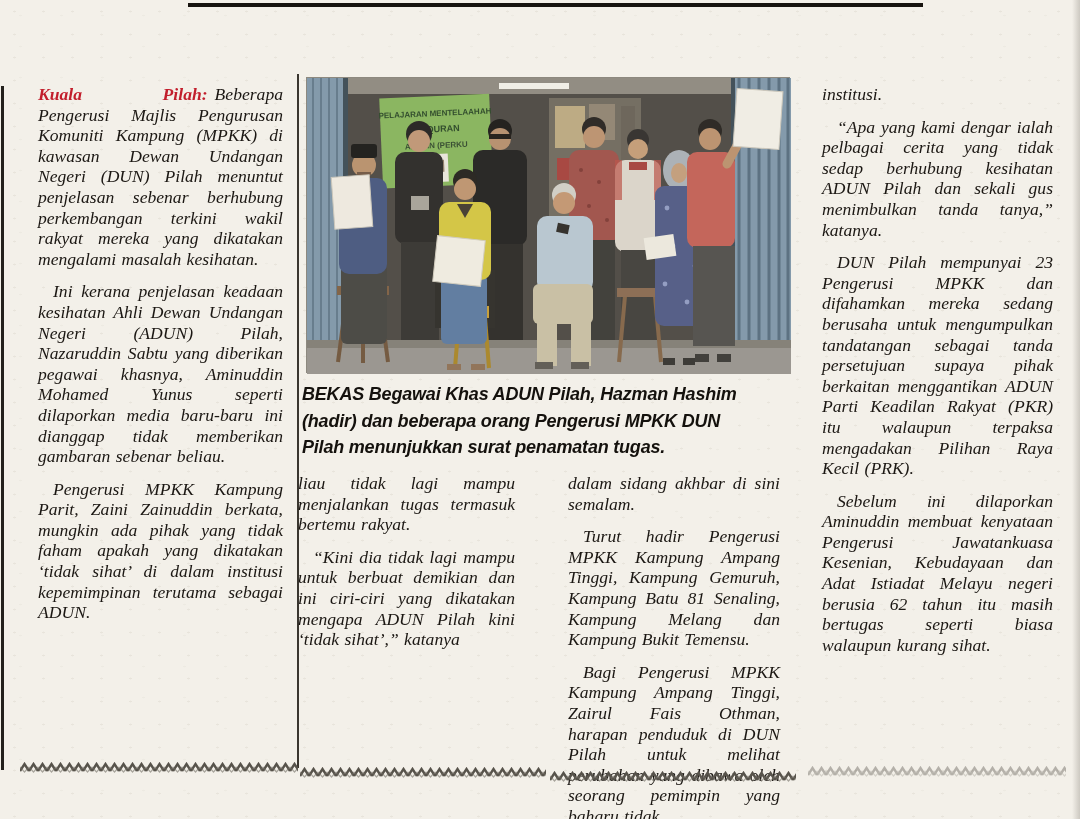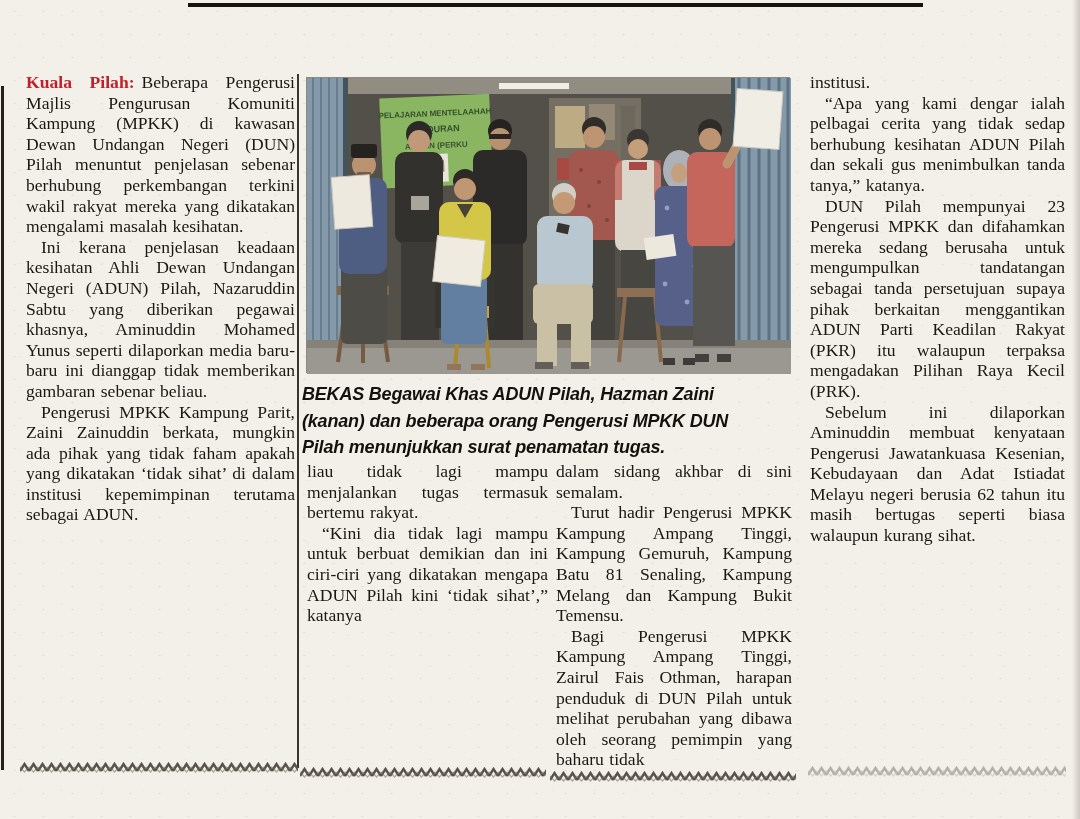--- a/index.html
+++ b/index.html
@@ -18,24 +18,24 @@
   .edge-shadow-right{position:absolute;top:0;right:0;width:8px;height:100%;
     background:linear-gradient(to right,rgba(0,0,0,0),rgba(90,84,74,.25));}
   .left-edge-line{position:absolute;left:1px;top:86px;width:3px;height:684px;background:#23201c;}
   .top-rule{position:absolute;left:188px;top:3px;width:735px;height:4px;background:#17130f;}
   .headline{
     position:absolute;left:28px;top:8px;width:1030px;
     font-size:41px;font-weight:700;letter-spacing:-.5px;
     color:#14100c;white-space:nowrap;
   }
   .col{position:absolute;text-align:justify;font-size:17.6px;line-height:20.6px;word-spacing:1px;}
-  .col p{margin:0;}
+  .col p{margin:12px;font-style:italic;}
   .col p.indent{text-indent:15px;}
   .col1{left:26px;top:72px;width:269px;}
-  .col2{left:307px;top:461px;width:241px;}
+  .col2{left:286px;top:461px;width:241px;}
   .col3{left:556px;top:461px;width:236px;}
   .col4{left:810px;top:72px;width:255px;}
   .dateline{color:#c21e2c;font-weight:700;margin-right:7px;}
   .v-rule{position:absolute;left:297px;top:74px;width:2px;height:694px;background:#3a362f;}
   .photo-wrap{
     position:absolute;left:306px;top:77px;width:484px;height:296px;
     border:1px solid #8d8densed;border:1px solid #8d897f;background:#8e897f;box-sizing:border-box;
   }
   .caption{
     position:absolute;left:302px;top:381px;width:452px;
@@ -219,21 +219,21 @@
         <rect x="230" y="240" width="20" height="48" fill="#c6bca0"></rect>
         <rect x="264" y="240" width="20" height="48" fill="#c6bca0"></rect>
         <rect x="228" y="284" width="18" height="7" fill="#57534d"></rect>
           <rect x="264" y="284" width="18" height="7" fill="#57534d"></rect>
       </g>
 
       <rect x="0" y="0" width="484" height="296" fill="#f5f2ea" opacity=".08"></rect>
     </svg>
   </div>
 
-  <div class="caption">BEKAS Begawai Khas ADUN Pilah, Hazman Zaini (kanan) dan beberapa orang Pengerusi MPKK DUN Pilah menunjukkan surat penamatan tugas.</div>
+  <div class="caption">BEKAS Begawai Khas ADUN Pilah, Hazman Hashim (hadir) dan beberapa orang Pengerusi MPKK DUN Pilah menunjukkan surat penamatan tugas.</div>
 
   <div class="col col2">
     <p>liau tidak lagi mampu menjalankan tugas termasuk bertemu rakyat.</p>
     <p class="indent">“Kini dia tidak lagi mampu untuk berbuat demikian dan ini ciri-ciri yang dikatakan mengapa ADUN Pilah kini ‘tidak sihat’,” katanya</p>
   </div>
 
   <div class="col col3">
     <p>dalam sidang akhbar di sini semalam.</p>
     <p class="indent">Turut hadir Pengerusi MPKK Kampung Ampang Tinggi, Kampung Gemuruh, Kampung Batu 81 Senaling, Kampung Melang dan Kampung Bukit Temensu.</p>
     <p class="indent">Bagi Pengerusi MPKK Kampung Ampang Tinggi, Zairul Fais Othman, harapan penduduk di DUN Pilah untuk melihat perubahan yang dibawa oleh seorang pemimpin yang baharu tidak</p>

